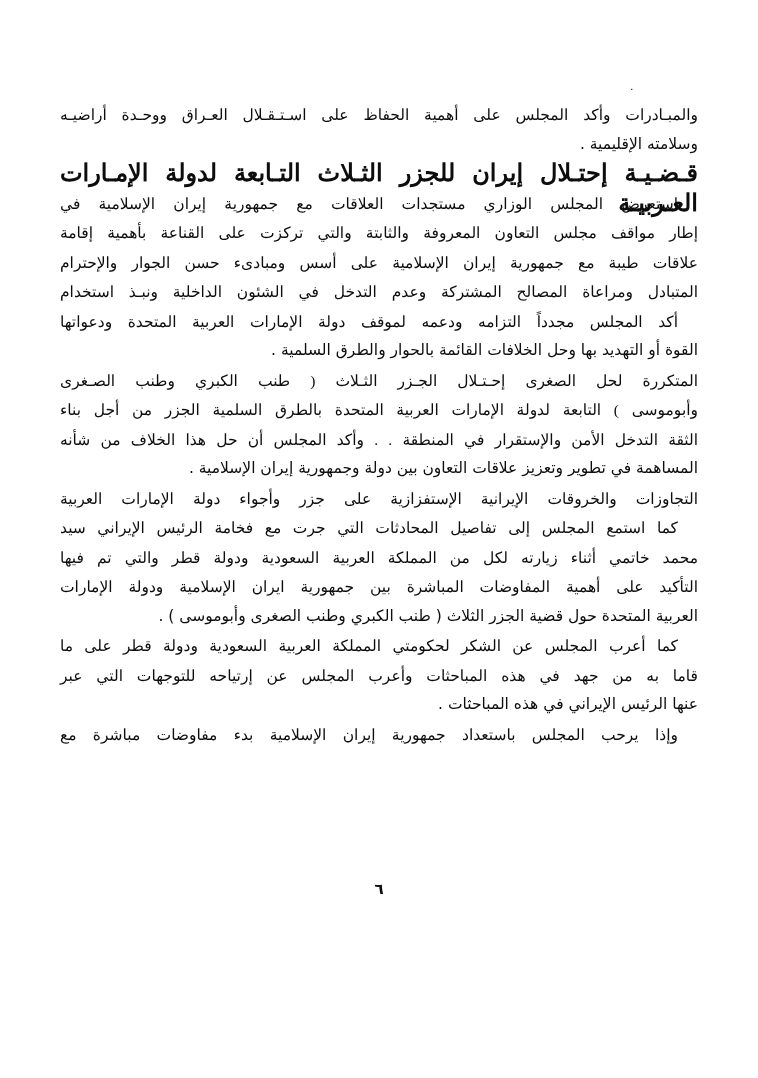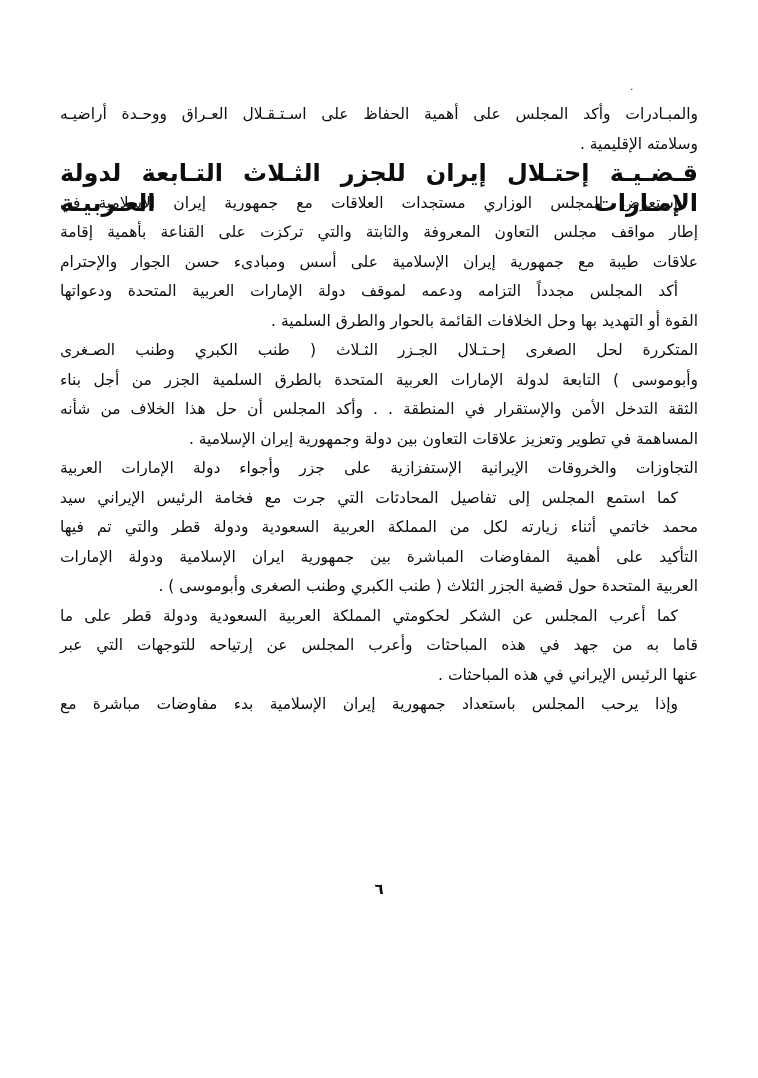--- a/index.html
+++ b/index.html
@@ -28,20 +28,21 @@
     height: 29.5px;
     line-height: 29.5px;
     font-size: 15.5px;
     letter-spacing: 0px;
     white-space: normal;
     overflow: visible;
   }
   .full {
     text-align: justify;
     text-align-last: justify;
+    font-family: Liberation Serif, serif;
   }
   .end {
     text-align: right;
     text-align-last: right;
   }
   .indent {
     padding-right: 20px;
   }
   .head {
     font-weight: bold;
@@ -75,20 +76,21 @@
   <div class="textblock">
 
     <div class="ln full">والمبـادرات وأكد المجلس على أهمية الحفاظ على اسـتـقـلال العـراق ووحـدة أراضيـه</div>
     <div class="ln end">وسلامته الإقليمية .</div>
 
     <div class="ln head full">قـضـيـة إحتـلال إيران للجزر الثـلاث التـابعة لدولة الإمـارات العـربيـة</div>
 
     <div class="ln full indent">استعرض المجلس الوزاري مستجدات العلاقات مع جمهورية إيران الإسلامية في</div>
     <div class="ln full">إطار مواقف مجلس التعاون المعروفة والثابتة والتي تركزت على القناعة بأهمية إقامة</div>
     <div class="ln full">علاقات طيبة مع جمهورية إيران الإسلامية على أسس ومبادىء حسن الجوار والإحترام</div>
+    <div class="ln full">المتبادل ومراعاة المصالح المشتركة وعدم التدخل في الشئون الداخلية ونبـذ استخدام</div>
     <div class="ln full indent">أكد المجلس مجدداً التزامه ودعمه لموقف دولة الإمارات العربية المتحدة ودعواتها</div>
 
     <div class="ln end">القوة أو التهديد بها وحل الخلافات القائمة بالحوار والطرق السلمية .</div>
     <div class="ln full">المتكررة لحل الصغرى إحـتـلال الجـزر الثـلاث ( طنب الكبري وطنب الصـغرى</div>
     <div class="ln full">وأبوموسى ) التابعة لدولة الإمارات العربية المتحدة بالطرق السلمية الجزر من أجل بناء</div>
     <div class="ln full">الثقة التدخل الأمن والإستقرار في المنطقة . . وأكد المجلس أن حل هذا الخلاف من شأنه</div>
     <div class="ln end">المساهمة في تطوير وتعزيز علاقات التعاون بين دولة وجمهورية إيران الإسلامية .</div>
 
     <div class="ln full">التجاوزات والخروقات الإيرانية الإستفزازية على جزر وأجواء دولة الإمارات العربية</div>
 

